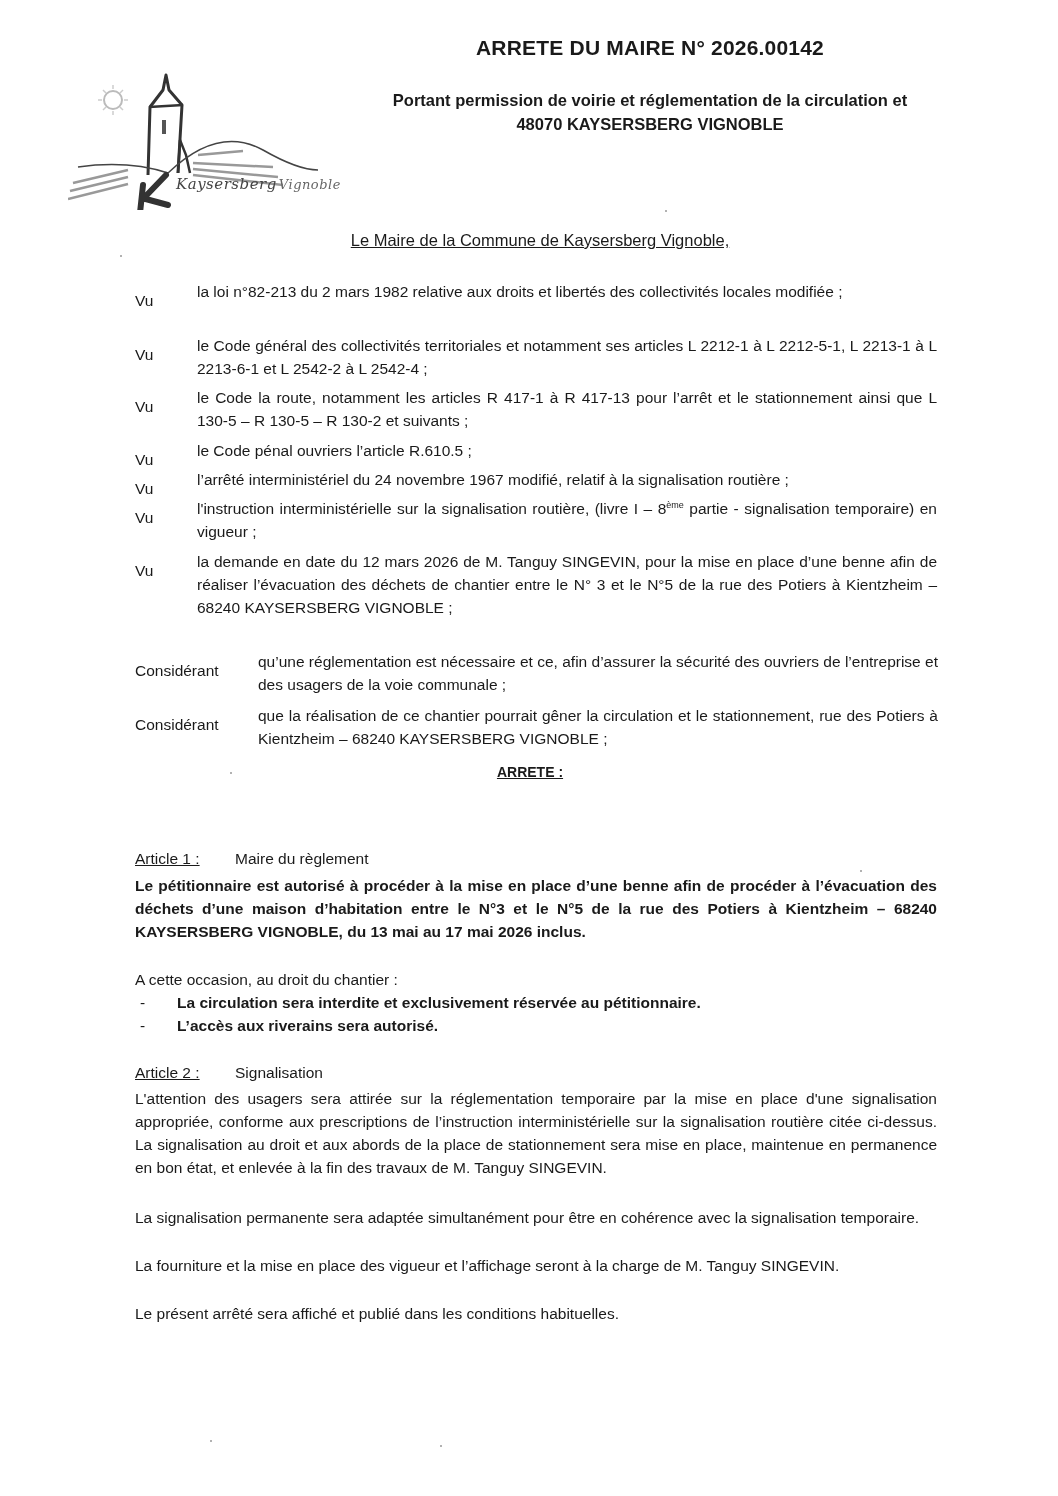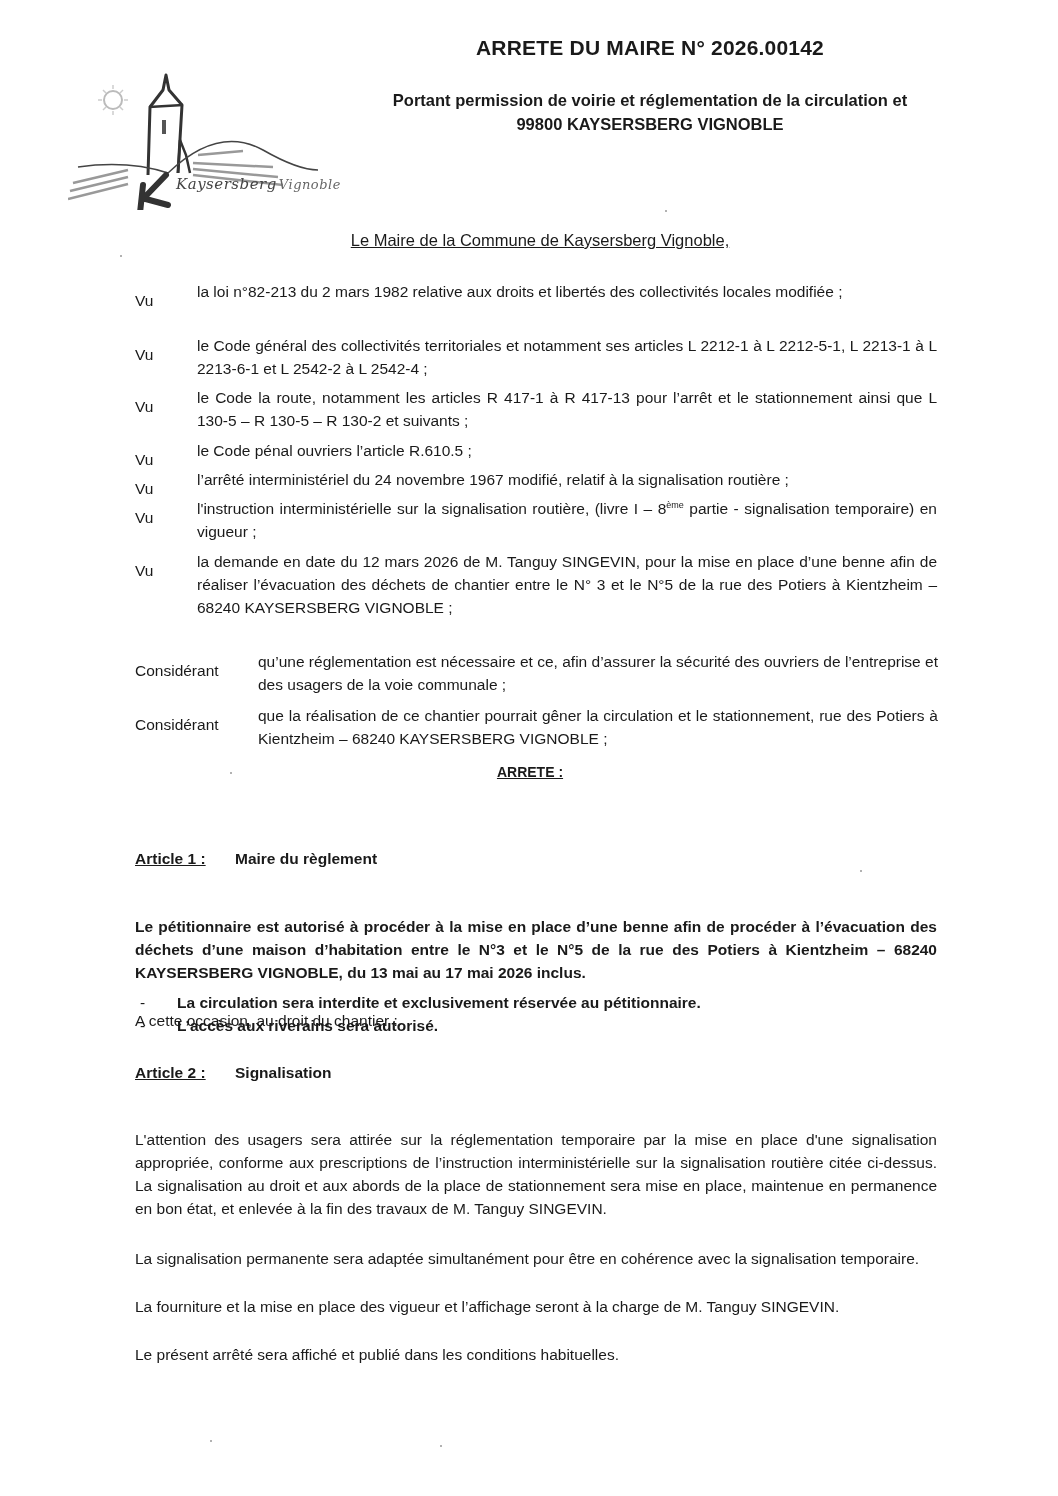--- a/index.html
+++ b/index.html
@@ -41,28 +41,27 @@
     .row .txt { position: absolute; left: 197px; width: 740px; text-align: justify; }
     .row.cons .lbl { left: 135px; }
     .row.cons .txt { left: 258px; width: 680px; }
     sup { font-size: 9px; line-height: 0; }
 
     .arrete {
       position: absolute; left: 380px; top: 764px; width: 300px; text-align: center;
       font-weight: bold; font-size: 14px; text-decoration: underline;
     }
 
-    .art-head { position: absolute; left: 135px; font-size: 15.5px; font-weight: bold; }
+    .art-head { position: absolute; left: 135px; font-size: 15.5px; font-weight: normal; }
     .art-head .num { text-decoration: underline; }
     .art-head .ttl { position: absolute; left: 100px; white-space: nowrap; }
 
     .para {
       position: absolute; left: 135px; width: 802px; font-size: 15.5px; line-height: 23px;
       text-align: justify;
-      margin-top: 41px;
     }
     .bold { font-weight: bold; }
     .bullets { position: absolute; left: 140px; font-size: 15.5px; line-height: 23px; font-weight: bold; }
     .bullets .b { position: relative; padding-left: 37px; }
     .bullets .b::before { content: "-"; position: absolute; left: 0; font-weight: normal; }
 
     .speck { position: absolute; width: 2px; height: 2px; background: #999; border-radius: 1px; }
   </style>
 </head>
 <body>
@@ -103,21 +102,21 @@
       <path d="M75 130 L72 158 M74 145 L98 120 M74 143 L100 150" fill="none" stroke="#333" stroke-width="6" stroke-linecap="round"></path>
     </svg>
     <div class="logo-text">
       <span>Kaysersberg</span><span class="small">Vignoble</span>
     </div>
   </div>
 
   <div class="header-title">ARRETE DU MAIRE N° 2026.00142</div>
   <div class="header-sub">
     <div>Portant permission de voirie et réglementation de la circulation et</div>
-    <div>99800 KAYSERSBERG VIGNOBLE</div>
+    <div>48070 KAYSERSBERG VIGNOBLE</div>
   </div>
 
   <div class="maire">Le Maire de la Commune de Kaysersberg Vignoble,</div>
 
   <div class="row" style="top:280px">
     <span class="lbl">Vu</span>
     <div class="txt">la loi n°82-213 du 2 mars 1982 relative aux droits et libertés des collectivités locales modifiée ;</div>
   </div>
   <div class="row" style="top:334px">
     <span class="lbl">Vu</span>

